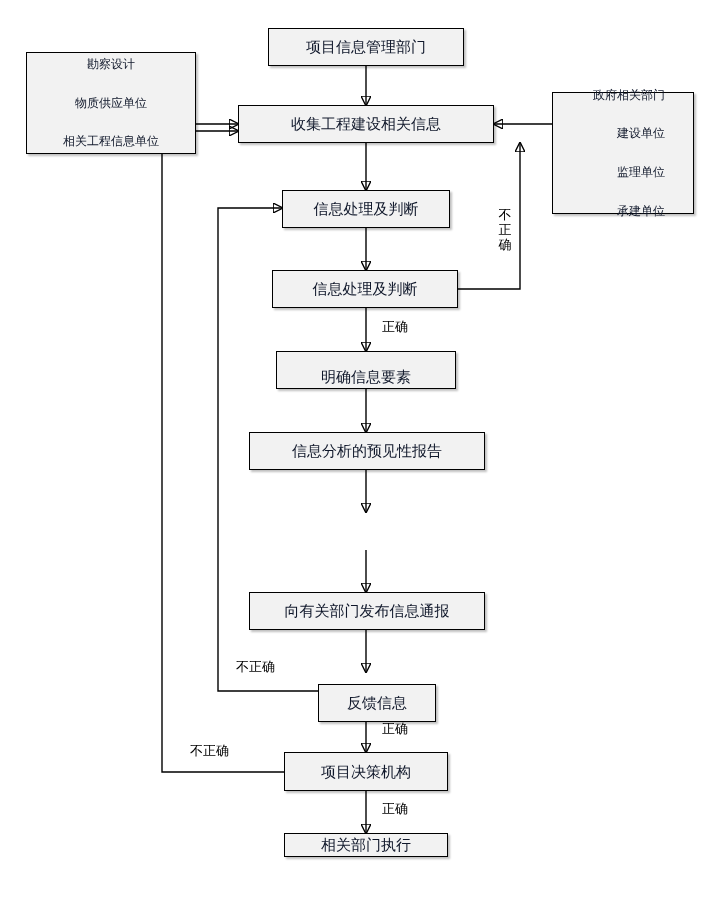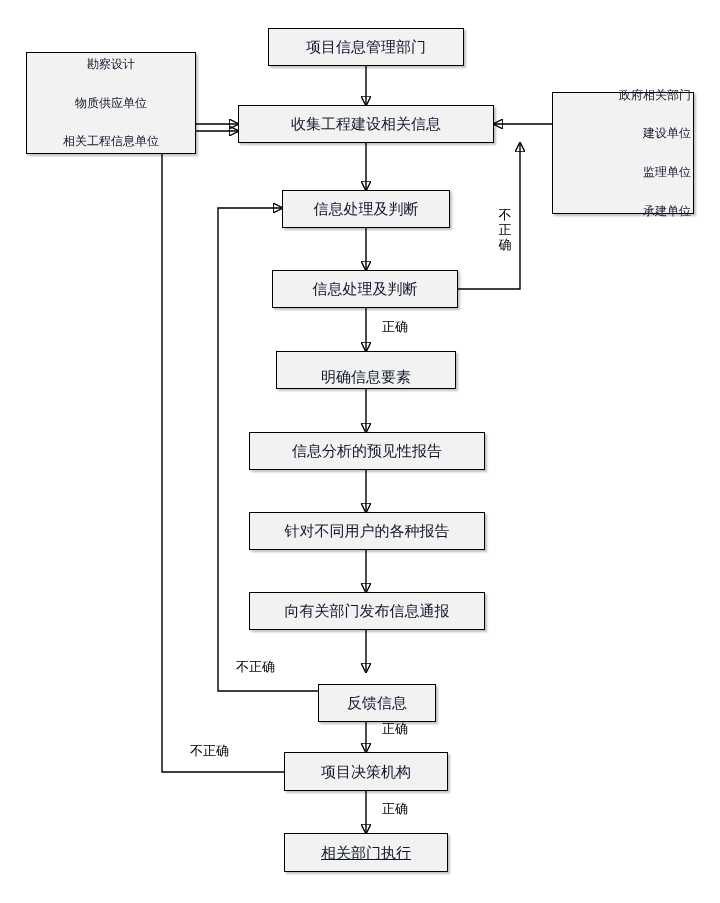--- a/index.html
+++ b/index.html
@@ -35,21 +35,21 @@
   }
   .node .line {
     display: block;
   }
   .node.multi {
     font-size: 12px;
     gap: 20px;
   }
   .node.right-align {
     align-items: flex-end;
-    padding-right: 2px;
+    padding-right: 28px;
   }
   .edge-label {
     position: absolute;
     font-size: 13px;
     color: #000000;
     line-height: 1.15;
     white-space: pre-line;
     text-align: center;
   }
   svg.wires {
@@ -139,37 +139,34 @@
   </div>
 
   <div class="node" style="left:276px; top:351px; width:180px; height:38px;justify-content:flex-end;">
     <span class="line">明确信息要素</span>
   </div>
 
   <div class="node" style="left:249px; top:432px; width:236px; height:38px;">
     <span class="line">信息分析的预见性报告</span>
   </div>
 
-  <div class="node" style="left:249px; top:512px; width:236px; height:38px;">
-    <span class="line">针对不同用户的各种报告</span>
-  </div>
 
   <div class="node" style="left:249px; top:592px; width:236px; height:38px;">
     <span class="line">向有关部门发布信息通报</span>
   </div>
 
   <div class="node" style="left:318px; top:684px; width:118px; height:38px;">
     <span class="line">反馈信息</span>
   </div>
 
   <div class="node" style="left:284px; top:752px; width:164px; height:39px;">
     <span class="line">项目决策机构</span>
   </div>
 
-  <div class="node" style="left:284px; top:833px; width:164px; height:39px;text-decoration:underline;">
+  <div class="node" style="left:284px; top:833px; width:164px; height:24px;">
     <span class="line">相关部门执行</span>
   </div>
 
   <div class="edge-label" style="left:495px; top:208px; width:20px;">不
 正
 确</div>
 
   <div class="edge-label" style="left:382px; top:320px;">正确</div>
 
   <div class="edge-label" style="left:236px; top:660px;">不正确</div>

